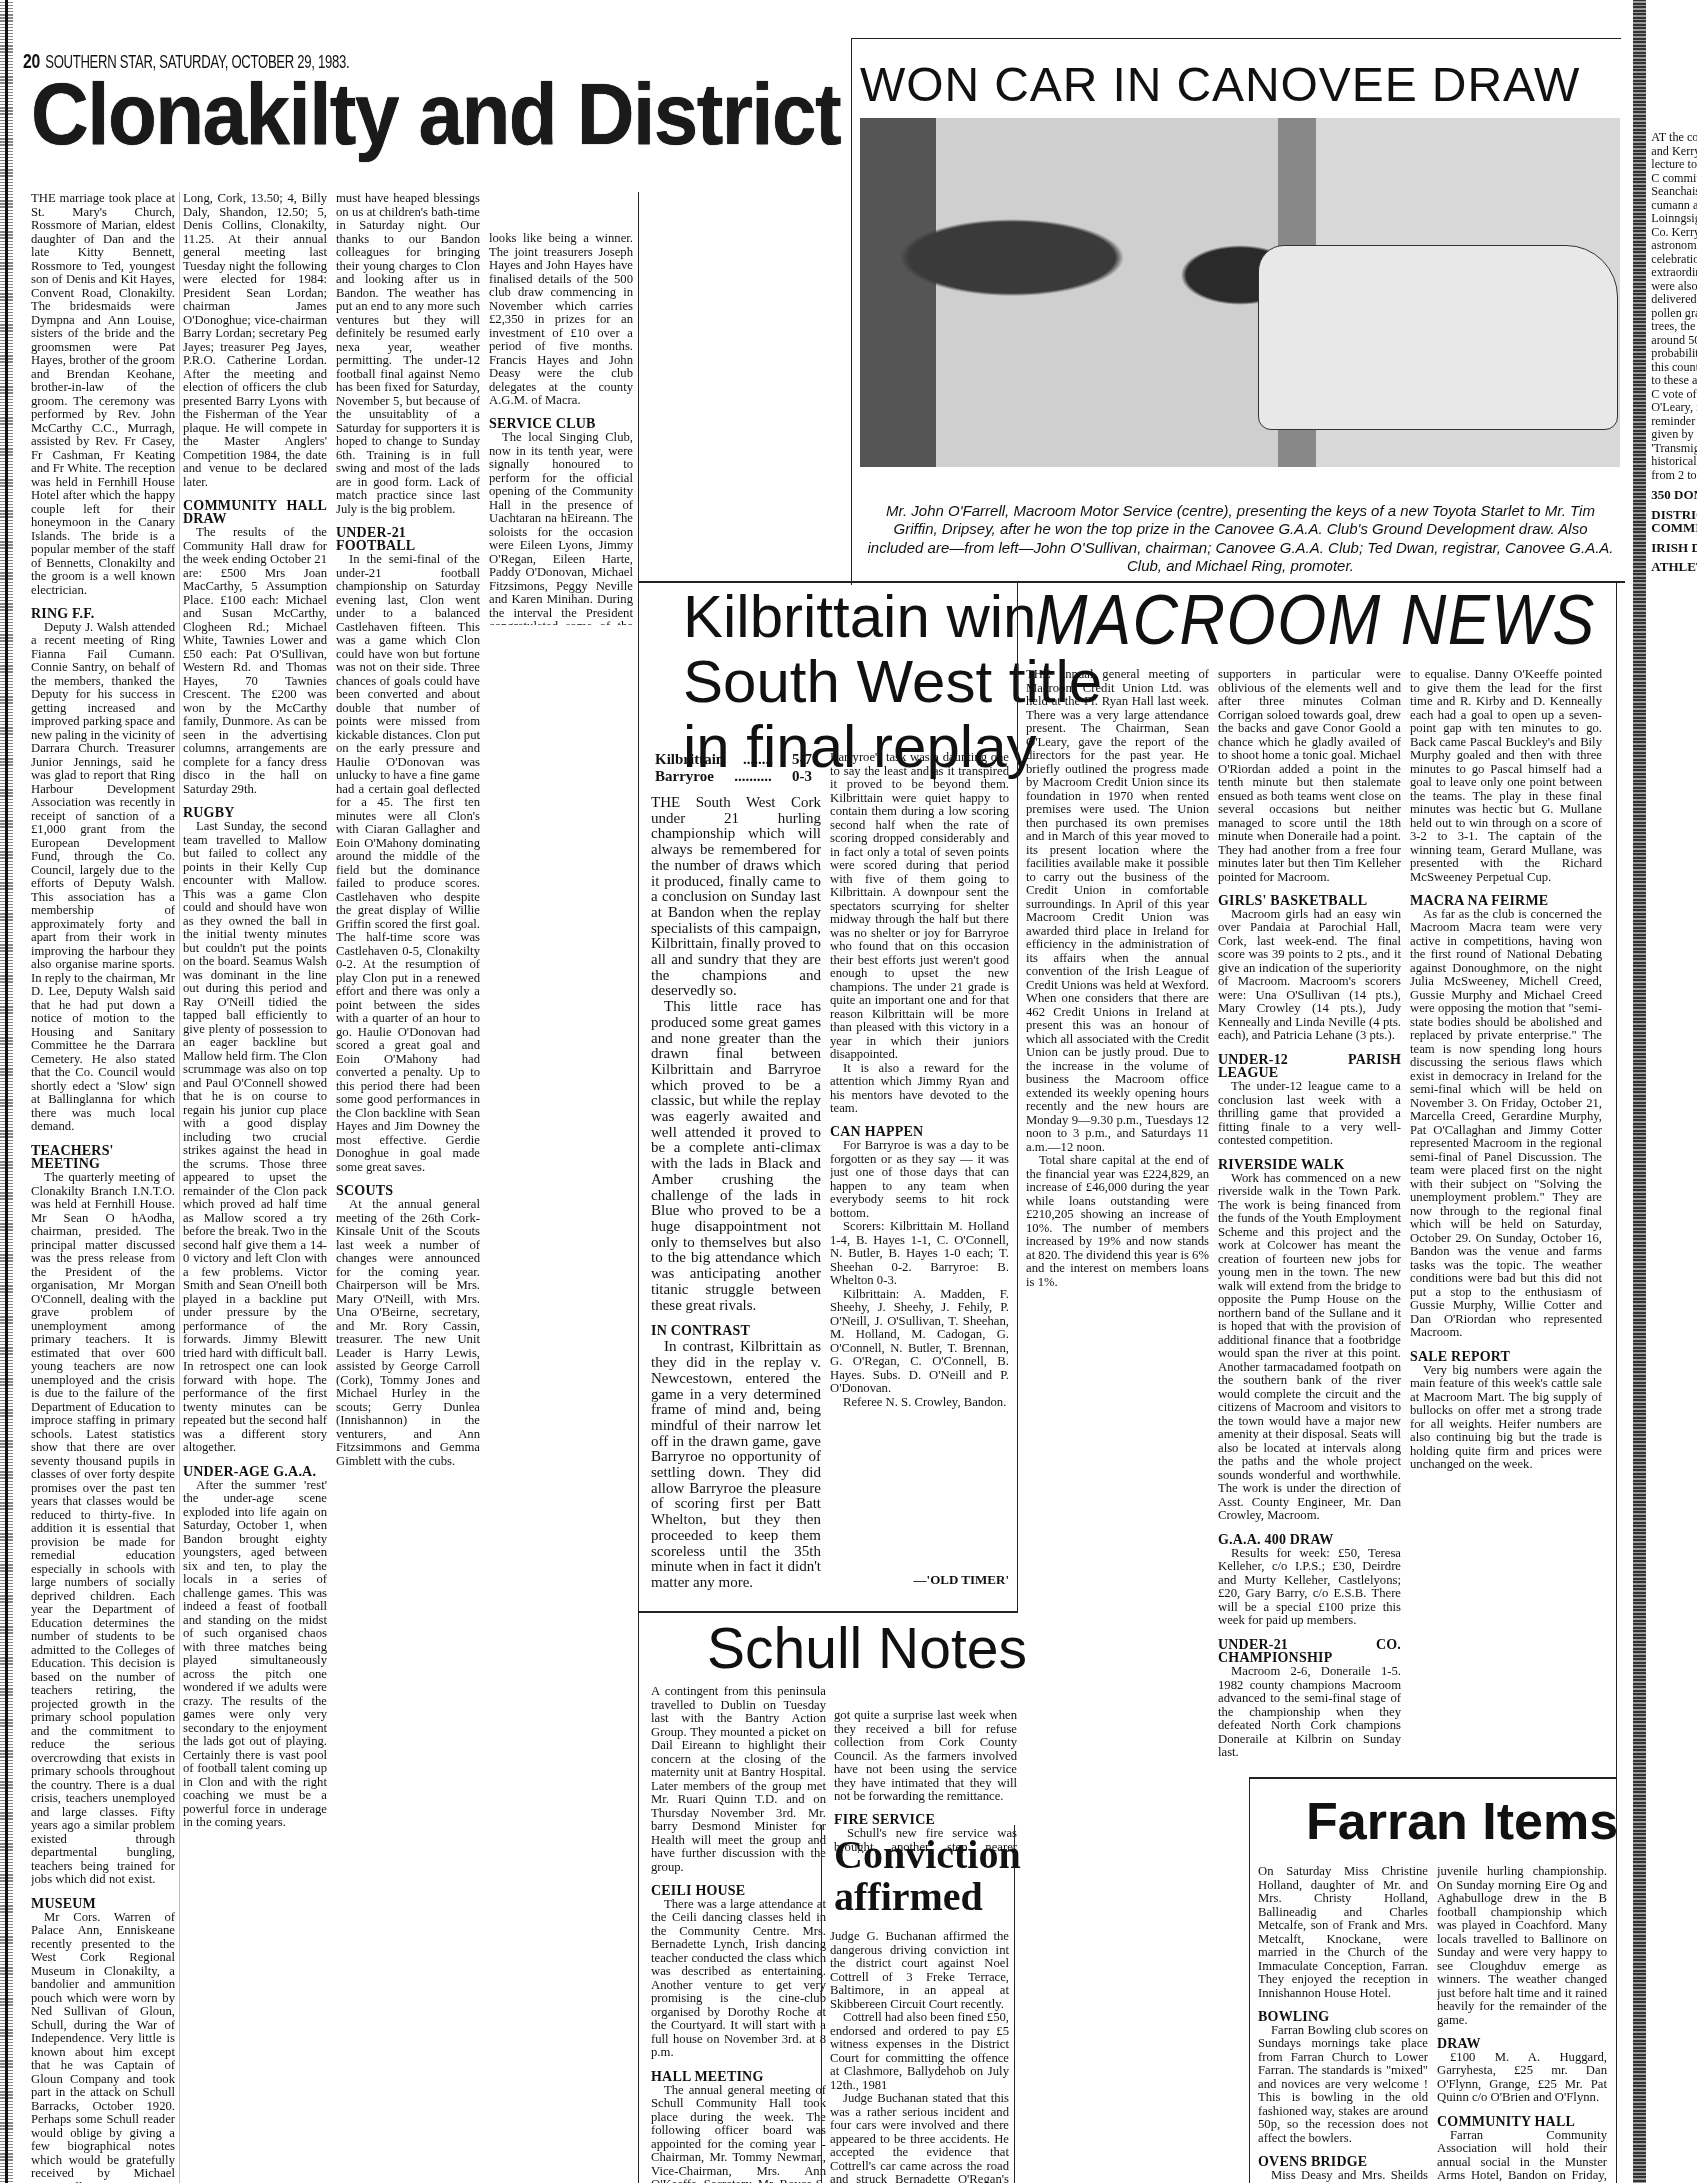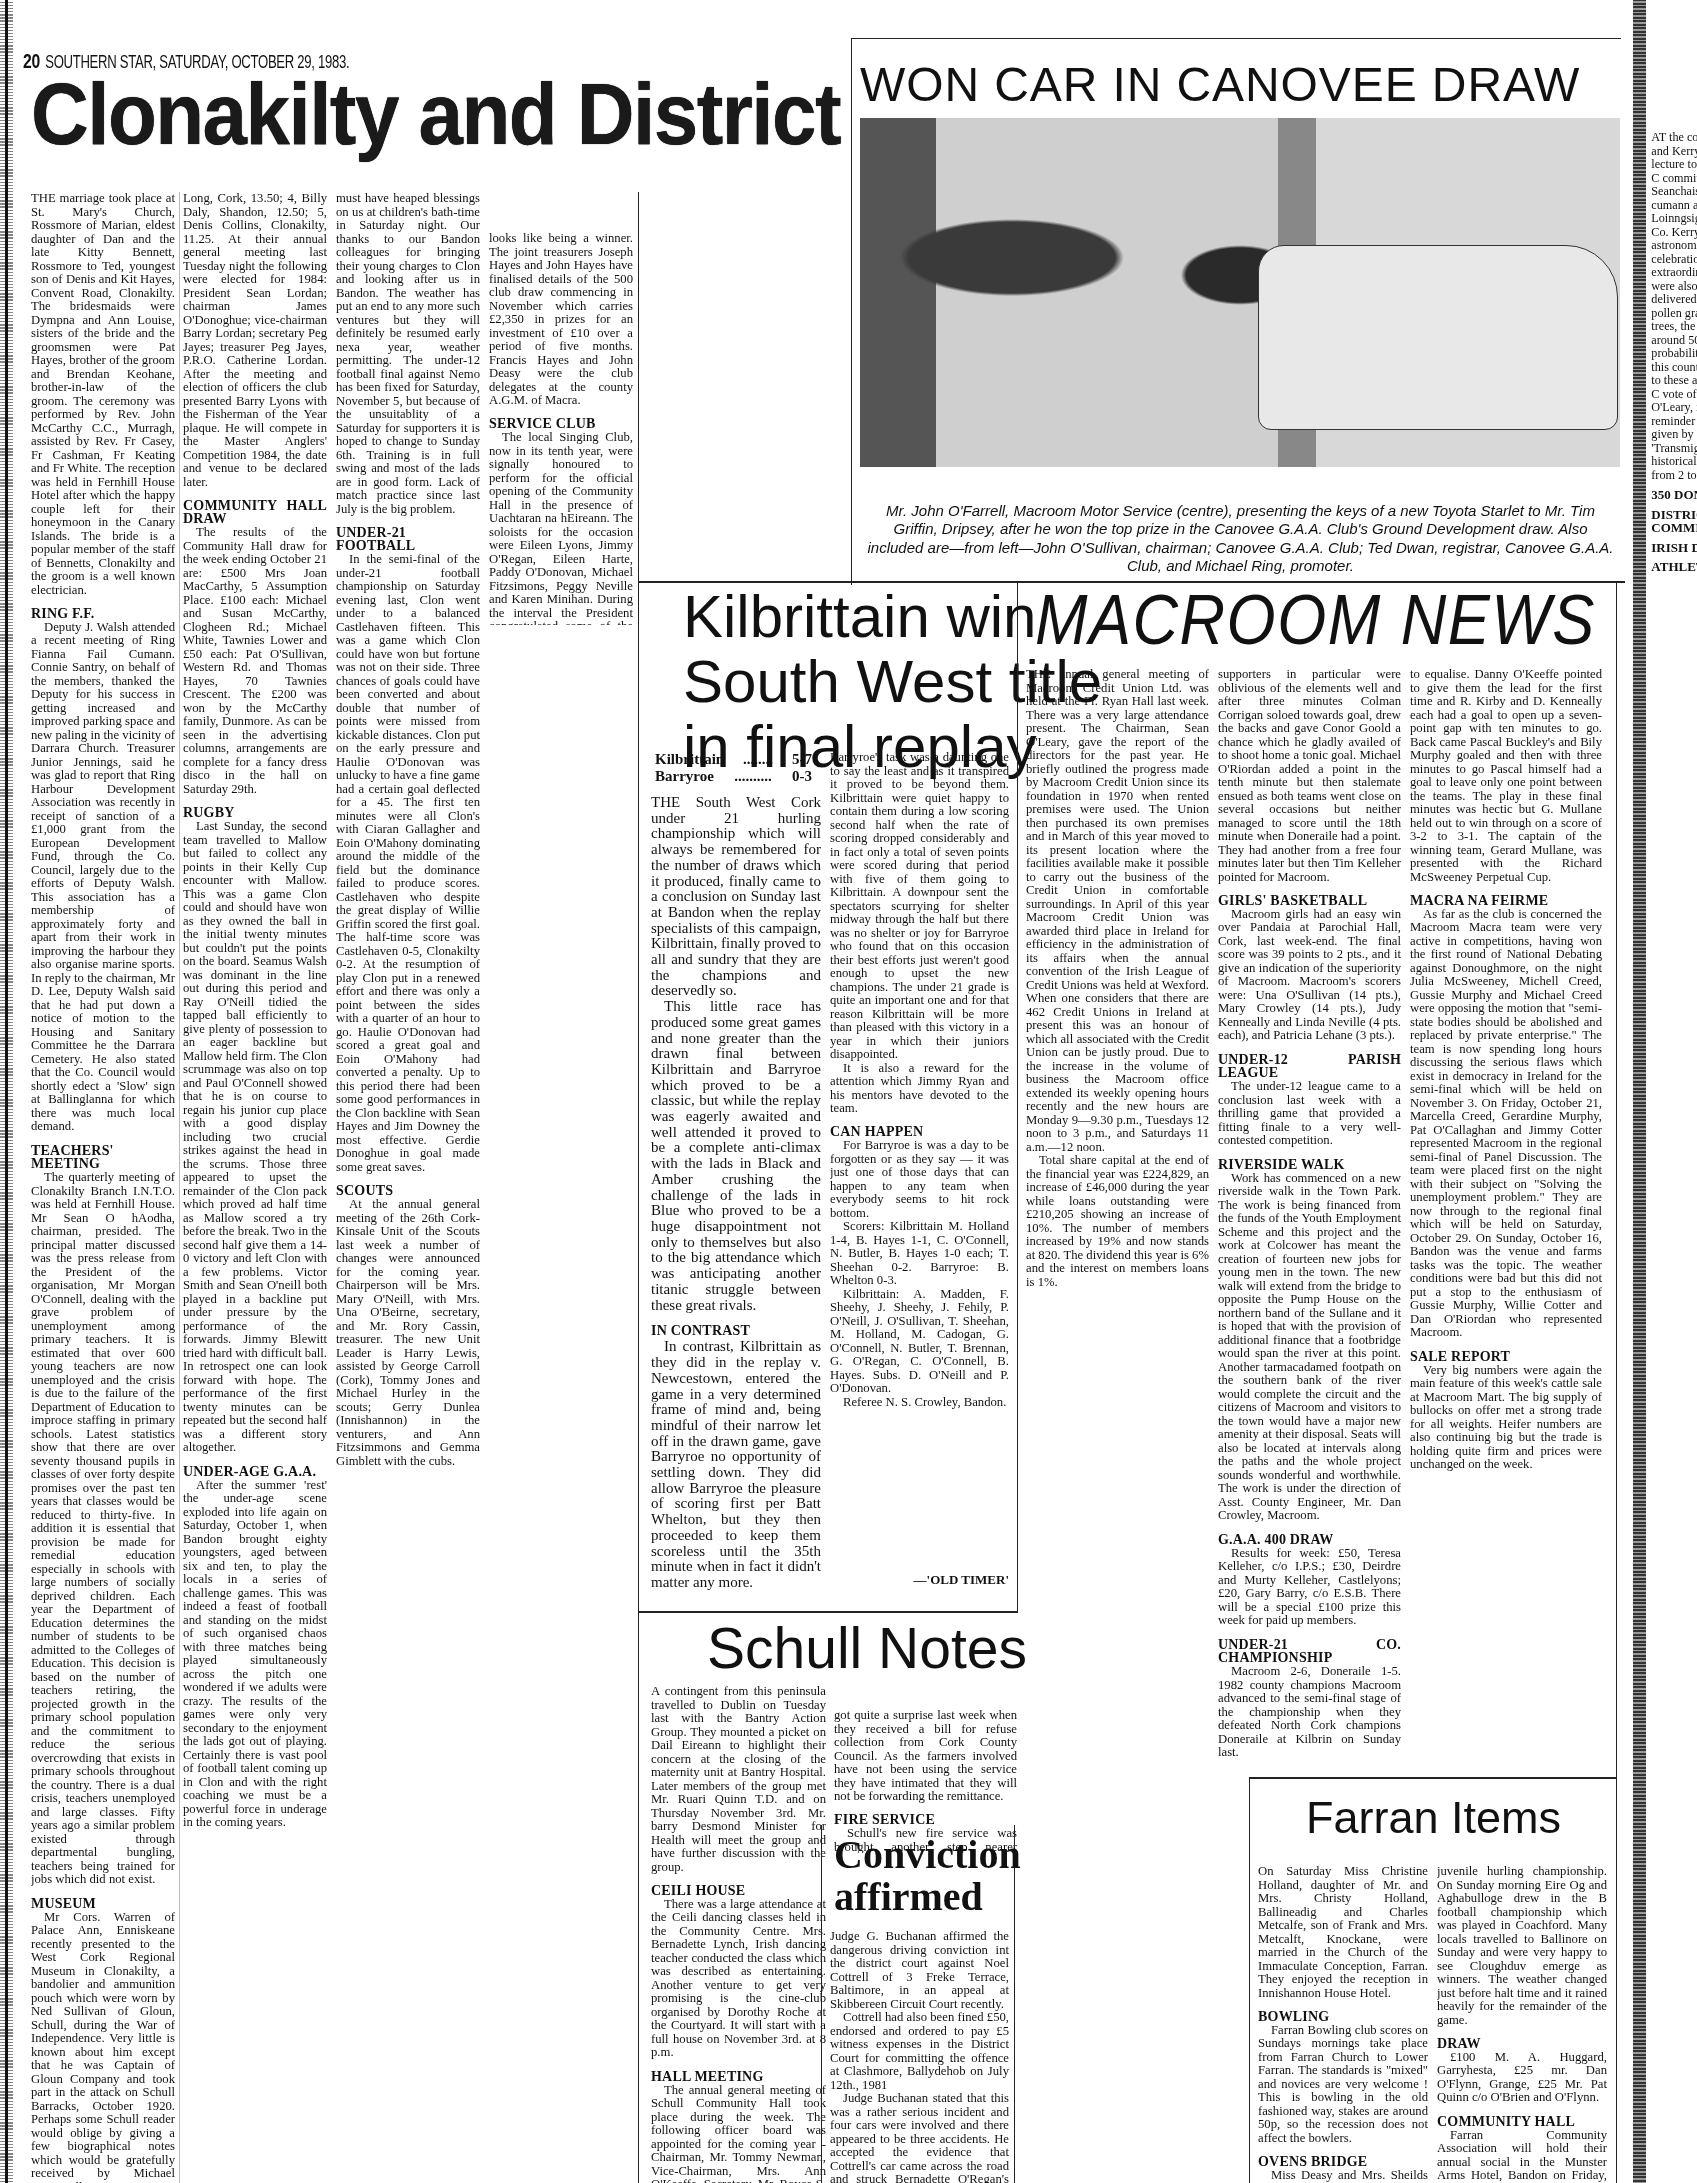--- a/index.html
+++ b/index.html
@@ -174,21 +174,21 @@
 </div>
 <div class="col" style="left:830px;top:1930px;width:179px;">
   <p class="first">Judge G. Buchanan affirmed the dangerous driving conviction int the district court against Noel Cottrell of 3 Freke Terrace, Baltimore, in an appeal at Skibbereen Circuit Court recently.</p>
   <p>Cottrell had also been fined £50, endorsed and ordered to pay £5 witness expenses in the District Court for committing the offence at Clashmore, Ballydehob on July 12th., 1981</p>
   <p>Judge Buchanan stated that this was a rather serious incident and four cars were involved and there appeared to be three accidents. He accepted the evidence that Cottrell's car came across the road and struck Bernadette O'Regan's car.</p>
 
 </div>
 
 <div class="rule-h" style="left:1249px;top:1777px;width:367px;"></div>
 <div class="rule-v" style="left:1249px;top:1777px;height:445px;"></div>
-<div class="hl" style="left:1306px;top:1795px;font-size:45px;font-weight:400;">Farran Items</div>
+<div class="hl" style="left:1306px;top:1795px;font-size:52px;font-weight:700;">Farran Items</div>
 <div class="col" id="farran-col1" style="left: 1258px; top: 1865px; width: 170px; height: 358px; overflow: hidden;">
     <p class="first">On Saturday Miss Christine Holland, daughter of Mr. and Mrs. Christy Holland, Ballineadig and Charles Metcalfe, son of Frank and Mrs. Metcalft, Knockane, were married in the Church of the Immaculate Conception, Farran. They enjoyed the reception in Innishannon House Hotel.</p>
     <h4>BOWLING</h4>
     <p>Farran Bowling club scores on Sundays mornings take place from Farran Church to Lower Farran. The standards is "mixed" and novices are very welcome ! This is bowling in the old fashioned way, stakes are around 50p, so the recession does not affect the bowlers.</p>
     <h4>OVENS BRIDGE</h4>
     <p>Miss Deasy and Mrs. Sheilds will hold an Eamonn O'Carroll and Gretta Hegarty on Saturday at 3.30 p.m.</p>
   </div>
 <div class="col" id="farran-col2" style="left: 1437px; top: 1865px; width: 170px; height: 358px; overflow: hidden;">
     <p class="first">juvenile hurling championship. On Sunday morning Eire Og and Aghabulloge drew in the B football championship which was played in Coachford. Many locals travelled to Ballinore on Sunday and were very happy to see Cloughduv emerge as winners. The weather changed just before halt time and it rained heavily for the remainder of the game.</p>
     <h4>DRAW</h4>

